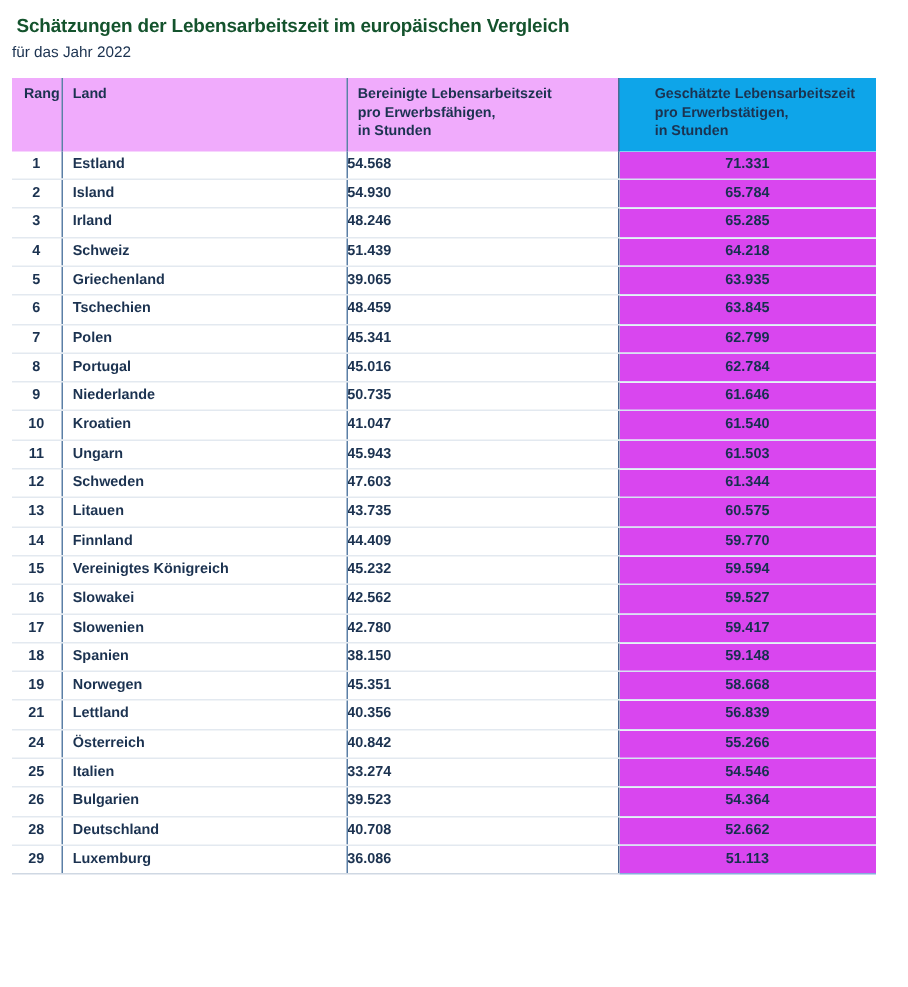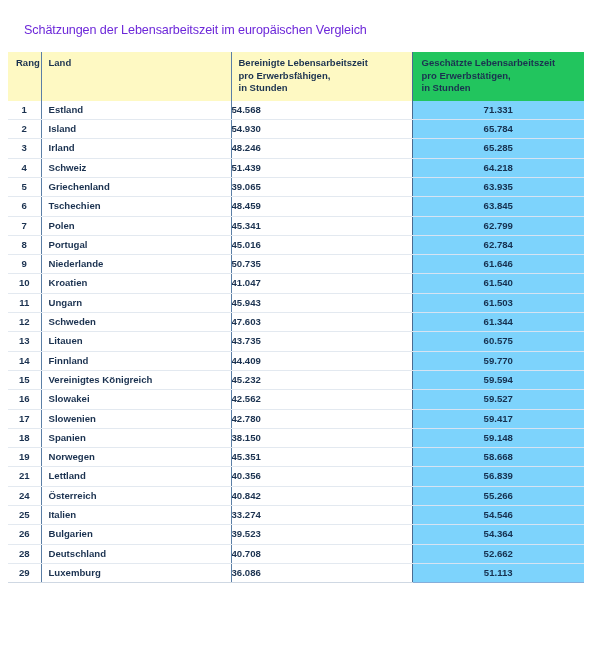--- a/index.html
+++ b/index.html
@@ -22,25 +22,25 @@
     box-sizing: border-box;
     padding: 0;
   }
 
   
   .title-block {
     padding: 7px 0 0 8px;
   }
   .doc-title {
     font-size: 12.6px;
-    font-weight: normal;
-    color: #6d28d9;
+    font-weight: bold;
+    color: #14532d;
     letter-spacing: -0.1px;
     line-height: 15px;
-    margin: 16px;
+    margin: 3px;
     white-space: nowrap;
   }
   .doc-subtitle {
     font-size: 10.2px;
     font-weight: normal;
     color: #1b3250;
     line-height: 13px;
     margin: 4px 0 0 0;
     white-space: nowrap;
   }
@@ -59,38 +59,38 @@
     font-size: 9.6px;
   }
 
   col.c-rang  { width: 33px; }
   col.c-land  { width: 190px; }
   col.c-ber   { width: 181px; }
   col.c-ges   { width: 172px; }
 
   
   thead th {
-    background: #fef9c3;
+    background: #f0abfc;
     color: #1b3250;
     font-size: 9.5px;
     font-weight: bold;
     text-align: left;
     vertical-align: top;
     padding: 5px 0 6px 7px;
     line-height: 12.6px;
     border: none;
     white-space: nowrap;
   }
   thead th.th-rang { padding-left: 8px; }
   thead th.th-ber  { border-left: 1.5px solid #5b7fa6; margin-top: 15px; }
   thead th.th-land { border-left: 1.5px solid #5b7fa6; }
   thead th.th-ges  {
-    background: #22c55e;
+    background: #0ea5e9;
     border-left: 1.5px solid #4a6c92;
-    padding-left: 9px;
+    padding-left: 24px;
   }
   .th-line { display: block; }
 
   
   tbody td {
     height: 18.3px;
     line-height: 18.3px;
     padding: 0;
     border-bottom: 1px solid #e3e9f0;
     color: #1b3250;
@@ -109,21 +109,21 @@
     text-align: left;
     padding-left: 7px;
     border-left: 1.5px solid #5b7fa6;
   }
   td.td-ber {
     text-align: left;
     border-left: 1.5px solid #5b7fa6;
   }
   td.td-ges {
     text-align: center;
-    background: #7dd3fc;
+    background: #d946ef;
     border-left: 1.5px solid #4a6c92;
     border-bottom: 1px solid #d6e3f2;
     color: #16304f;
   }
   tbody tr:last-child td.td-ges { border-bottom: 1px solid #86aeda; }
 </style>
 </head>
 <body>
 
 <div class="page">

